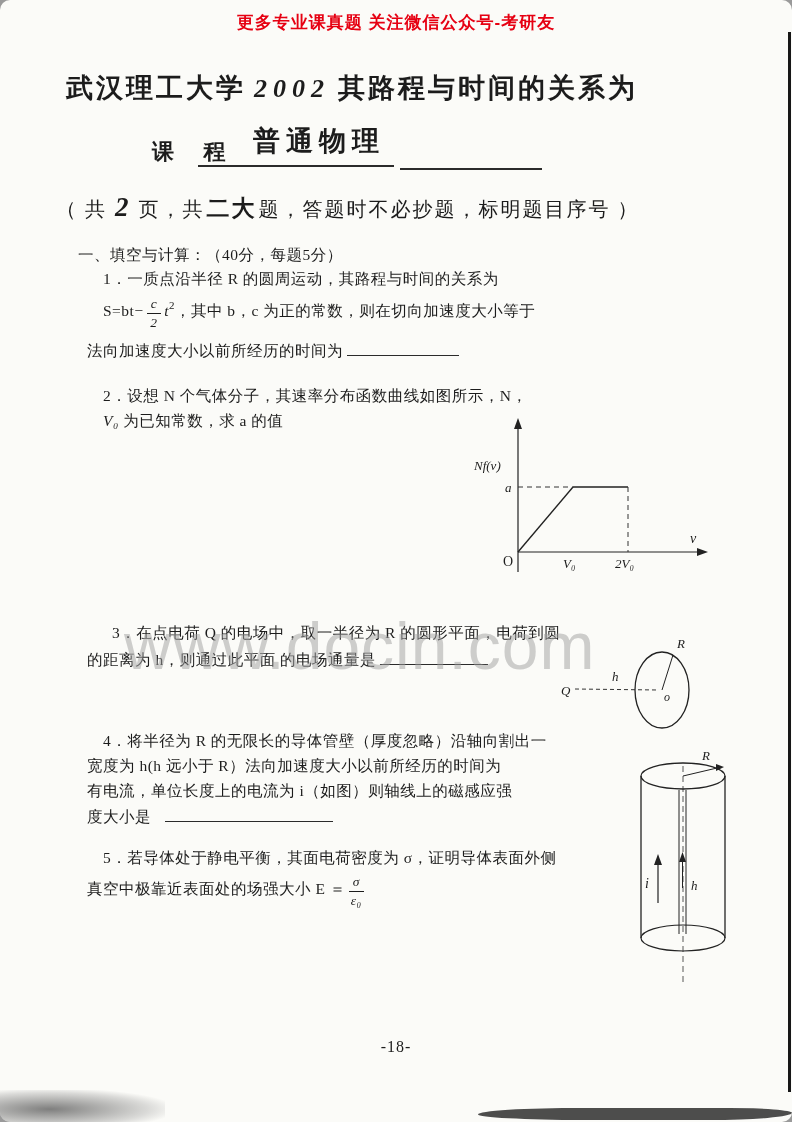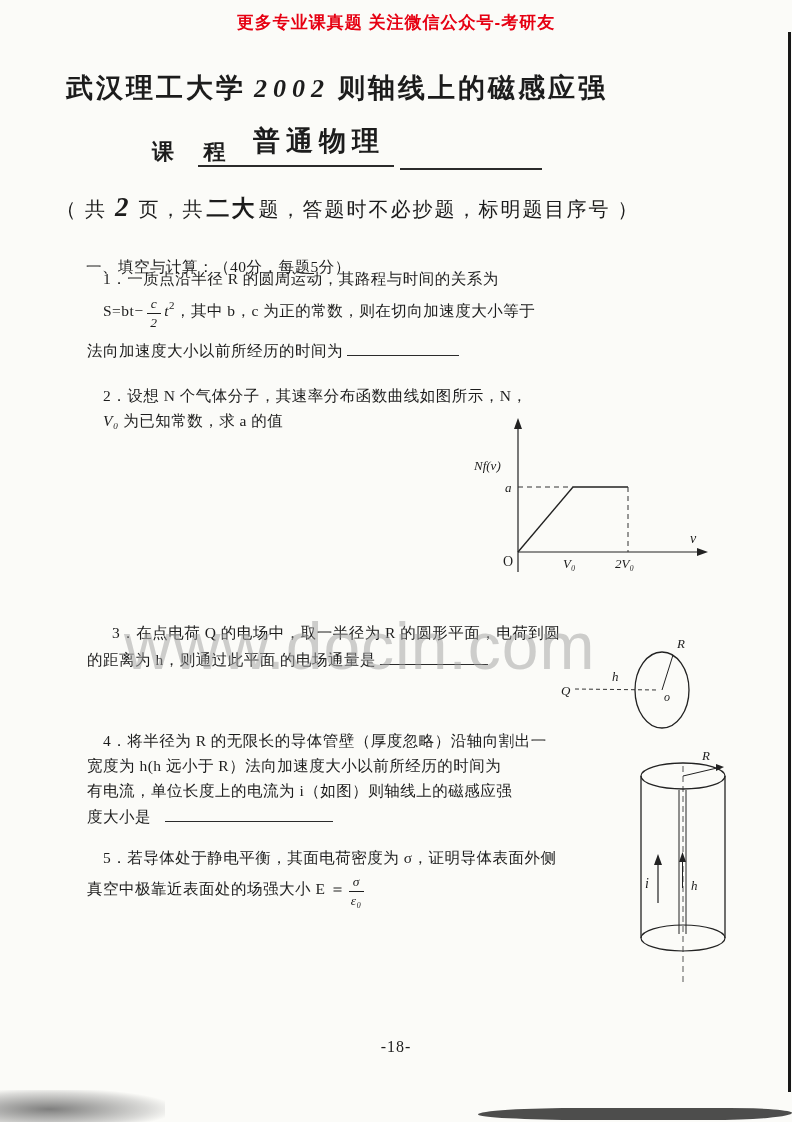--- a/index.html
+++ b/index.html
@@ -1,20 +1,20 @@
 <!DOCTYPE html>
 <html><head>
 <meta charset="utf-8">
 <style>
   * { margin:0; padding:0; box-sizing:border-box; }
   html,body { background:#9a9a9a; }
   .page {
     position:relative; width:792px; height:1122px; margin:0 auto;
     background:#fbfbf8; overflow:hidden;
-    font-family:"Liberation Serif","DejaVu Serif",serif; color:#1c1c1c;
+    font-family:"Liberation Serif","DejaVu Serif",serif; color:#1c1c1c;border-radius:10px;
   }
   .abs { position:absolute; }
   .promo {
     top:11px; left:0; width:100%; text-align:center;
     color:#e60012; font-weight:bold; font-size:17px; letter-spacing:1px;
     font-family:"Liberation Sans","DejaVu Sans",sans-serif;
   }
   .main-title { top:70px; left:66px; font-size:27px; font-weight:bold; letter-spacing:3px; white-space:nowrap; }
   .hand-year { font-style:italic; font-weight:bold; font-size:26px; letter-spacing:6px; padding:0 8px;margin-top:30px; }
   .course-label { top:137px; left:152px; font-size:22px; font-weight:bold; letter-spacing:12px; }
@@ -38,33 +38,33 @@
   svg text { font-family:"Liberation Serif","DejaVu Serif",serif; fill:#1c1c1c; }
 </style>
 </head>
 <body>
 
 <div class="page">
 
   <div class="abs promo">更多专业课真题 关注微信公众号-考研友</div>
 
   <div class="abs main-title">
-    <span>武汉理工大学</span><span class="hand-year">2002</span><span>则轴线上的磁感应强</span>
+    <span>武汉理工大学</span><span class="hand-year">2002</span><span>其路程与时间的关系为</span>
   </div>
 
   <div class="abs course-label">课 程</div>
   <div class="abs course-name">普通物理</div>
   <div class="abs uline" style="left:198px; top:165px; width:196px;"></div>
   <div class="abs uline" style="left:400px; top:168px; width:142px;"></div>
 
   <div class="abs note">
     <span>（ 共</span><span class="big2">2</span><span>页，共</span><span class="bigq">二大</span><span>题，答题时不必抄题，标明题目序号 ）</span>
   </div>
 
-  <div class="abs qtext" style="top:245px; left:86px;margin-top:12px;">一、填空与计算：（40分，每题5分）</div>
+  <div class="abs qtext" style="top:245px; left:78px;">一、填空与计算：（40分，每题5分）</div>
 
   <div class="abs qtext" style="top:269px; left:103px;">1．一质点沿半径 R 的圆周运动，其路程与时间的关系为</div>
   <div class="abs qtext" style="top:296px; left:103px;">
     <span>S=bt−</span><span class="frac"><span class="num">c</span><span class="den">2</span></span><i>t</i><sup class="p2">2</sup><span>，其中 b，c 为正的常数，则在切向加速度大小等于</span>
   </div>
   <div class="abs qtext" style="top:341px; left:87px;">
     <span>法向加速度大小以前所经历的时间为</span>
     <span class="blank" style="width:112px;"></span>
   </div>
 

